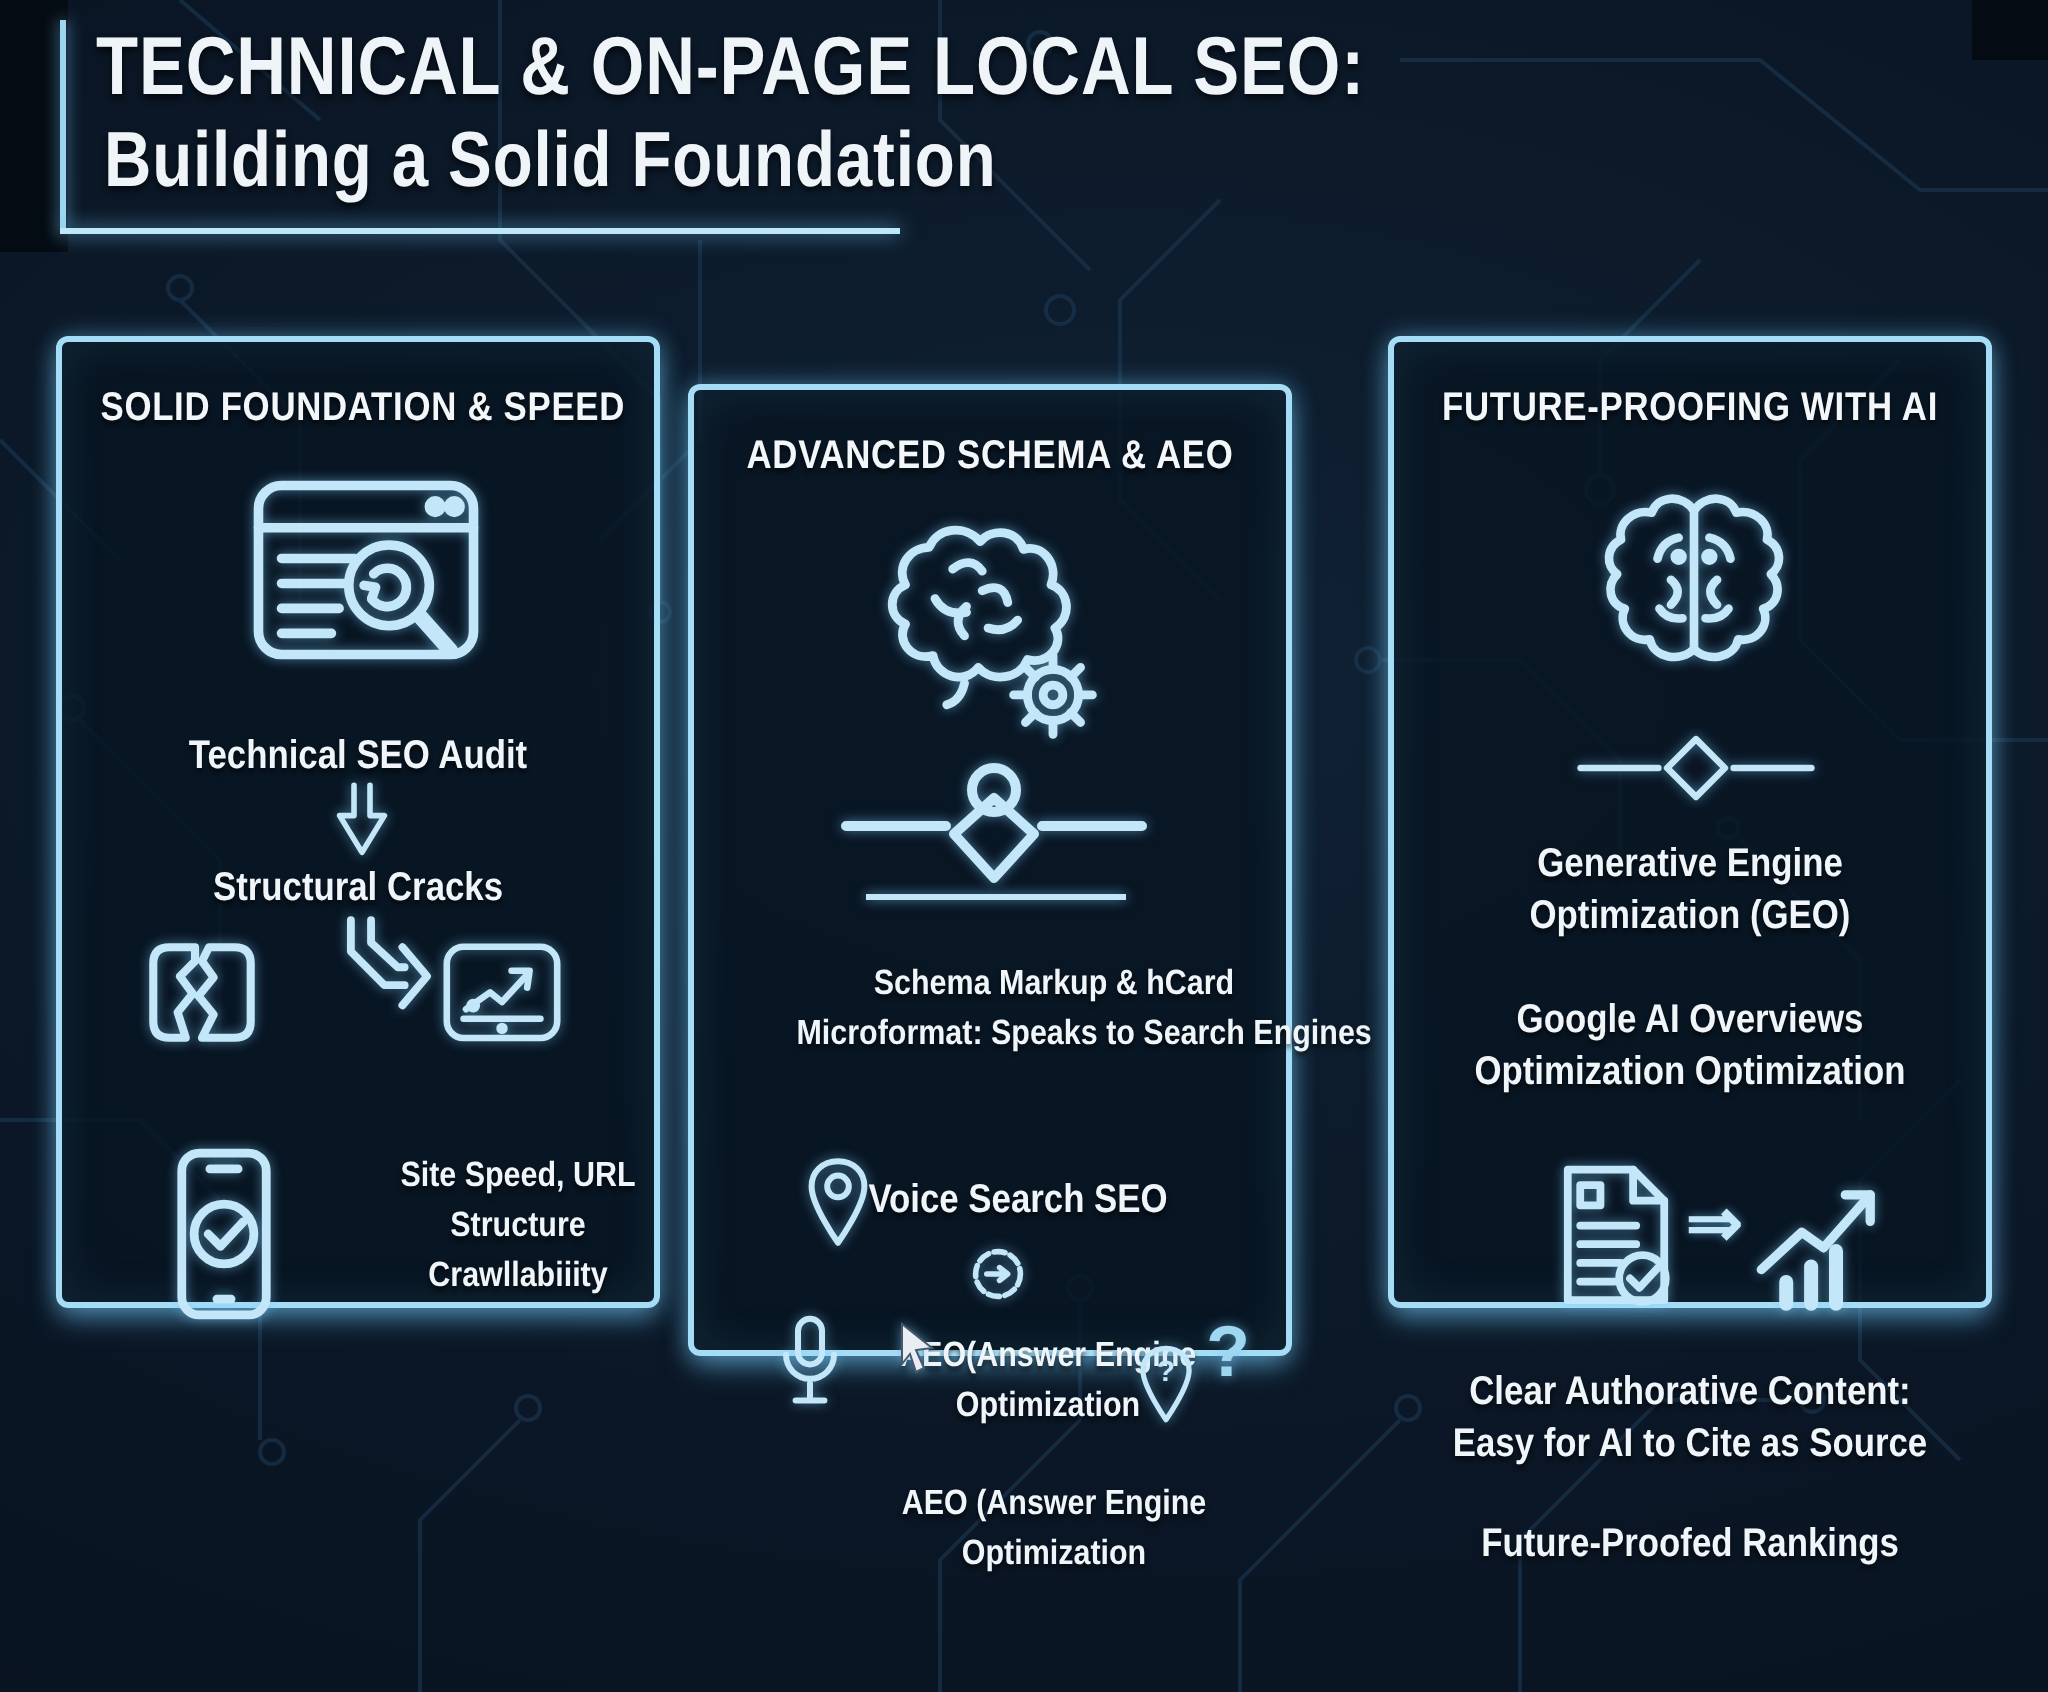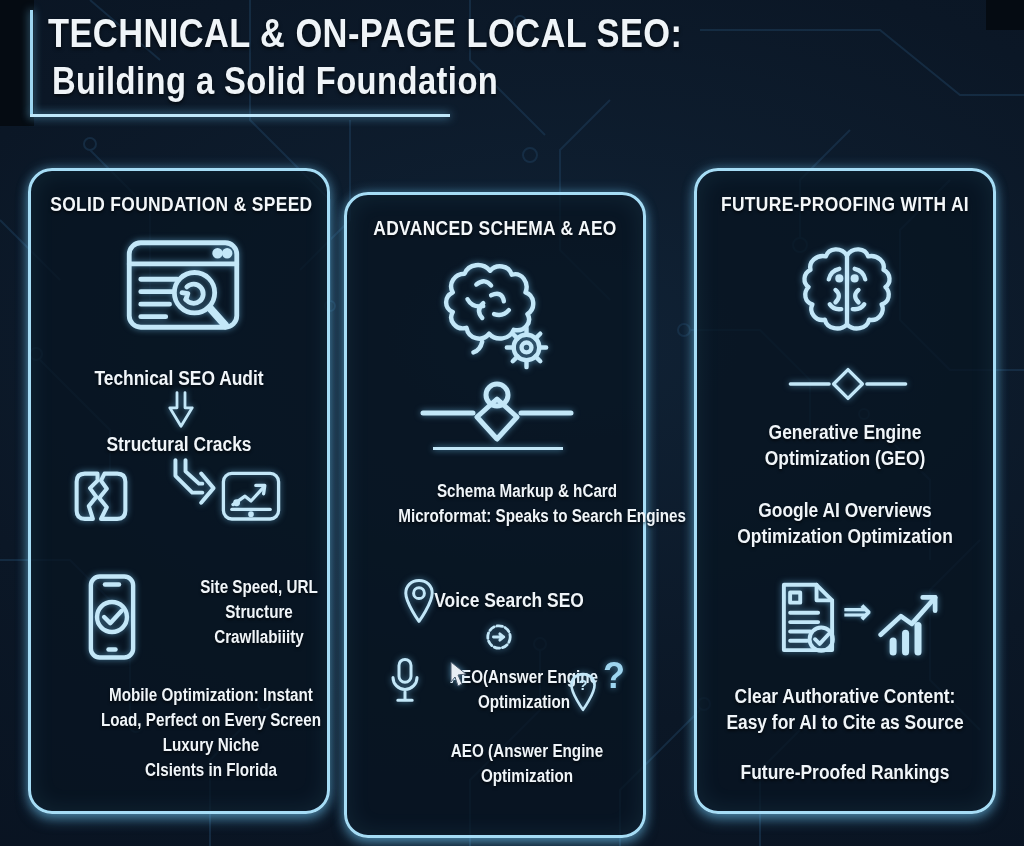--- a/index.html
+++ b/index.html
@@ -15,22 +15,22 @@
   .corner{position:absolute;background:#05090f;opacity:.85;}
   
   #title-vline{left:30px;top:10px;width:3px;height:106px;background:#9ed6f1;box-shadow:0 0 8px rgba(110,195,240,.8);}
   #title-hline{left:30px;top:114px;width:420px;height:3px;background:#bfe7fa;box-shadow:0 0 10px rgba(110,195,240,.9);}
   .title-ln{left:48px;font-weight:bold;color:#eff4f8;white-space:nowrap;
     transform:scaleX(.84);transform-origin:0 50%;letter-spacing:.5px;
     text-shadow:0 2px 4px rgba(0,0,0,.65);}
   #title-1{top:10px;font-size:41px;line-height:46px;}
   #title-2{top:58px;left:52px;font-size:39px;line-height:46px;}
   
-  .card{position:absolute;top:168px;width:302px;height:646px;box-sizing:border-box;
-    border:3px solid #a6ddf6;border-radius:24px;
+  .card{position:absolute;top:168px;width:302px;height:486px;box-sizing:border-box;
+    border:3px solid #a6ddf6;border-radius:6px;
     background:rgba(8,20,33,.78);
     box-shadow:0 0 12px rgba(110,195,240,.45), 0 7px 14px -2px rgba(110,195,240,.5),
                inset 0 0 24px rgba(110,195,240,.10);text-decoration:underline;}
   #card-1{left:28px;} #card-2{left:344px;margin-top:24px;} #card-3{left:694px;}
   .card-heading{left:0;top:22px;width:100%;text-align:center;font-size:20px;font-weight:bold;
     color:#f3f7fa;white-space:nowrap;transform:scaleX(.87);letter-spacing:.4px;
     text-shadow:0 2px 3px rgba(0,0,0,.6);}
   .txt{left:0;width:100%;text-align:center;font-weight:bold;color:#f0f5f9;
     text-shadow:0 2px 3px rgba(0,0,0,.6);}
   .txt div{white-space:nowrap;transform:scaleX(.87);}
@@ -154,26 +154,20 @@
         <path d="M26 87 H34"></path>
       </g>
     </svg>
 
     <div class="abs txt t17" style="left:96px;top:404px;width:200px">
       <div>Site Speed, URL</div>
       <div>Structure</div>
       <div>Crawllabiiity</div>
     </div>
 
-    <div class="abs txt t17" style="top:512px">
-      <div>Mobile Optimization: Instant</div>
-      <div>Load, Perfect on Every Screen</div>
-      <div>Luxury Niche</div>
-      <div>Clsients in Florida</div>
-    </div>
   </div>
 
   <div class="card" id="card-2">
     <div class="abs card-heading">ADVANCED SCHEMA &amp; AEO</div>
 
     <svg class="abs ic" style="left:86px;top:62px" width="128" height="118" viewBox="0 0 130 120">
       <g fill="none" stroke="#c3e7f8" stroke-width="4.5" stroke-linecap="round" stroke-linejoin="round">
         <path d="M58 14 C50 5 36 7 32 17 C22 17 15 27 20 36 C11 40 11 52 20 56 C15 64 23 75 34 72 C36 83 50 87 57 78 C64 86 78 84 82 74 C93 77 101 66 96 58 C105 52 103 39 94 36 C98 26 90 15 80 18 C77 8 64 7 58 14 Z"></path>
         <path d="M44 28 q9 -7 15 1"></path>
         <path d="M59 39 q11 -5 13 6"></path>

